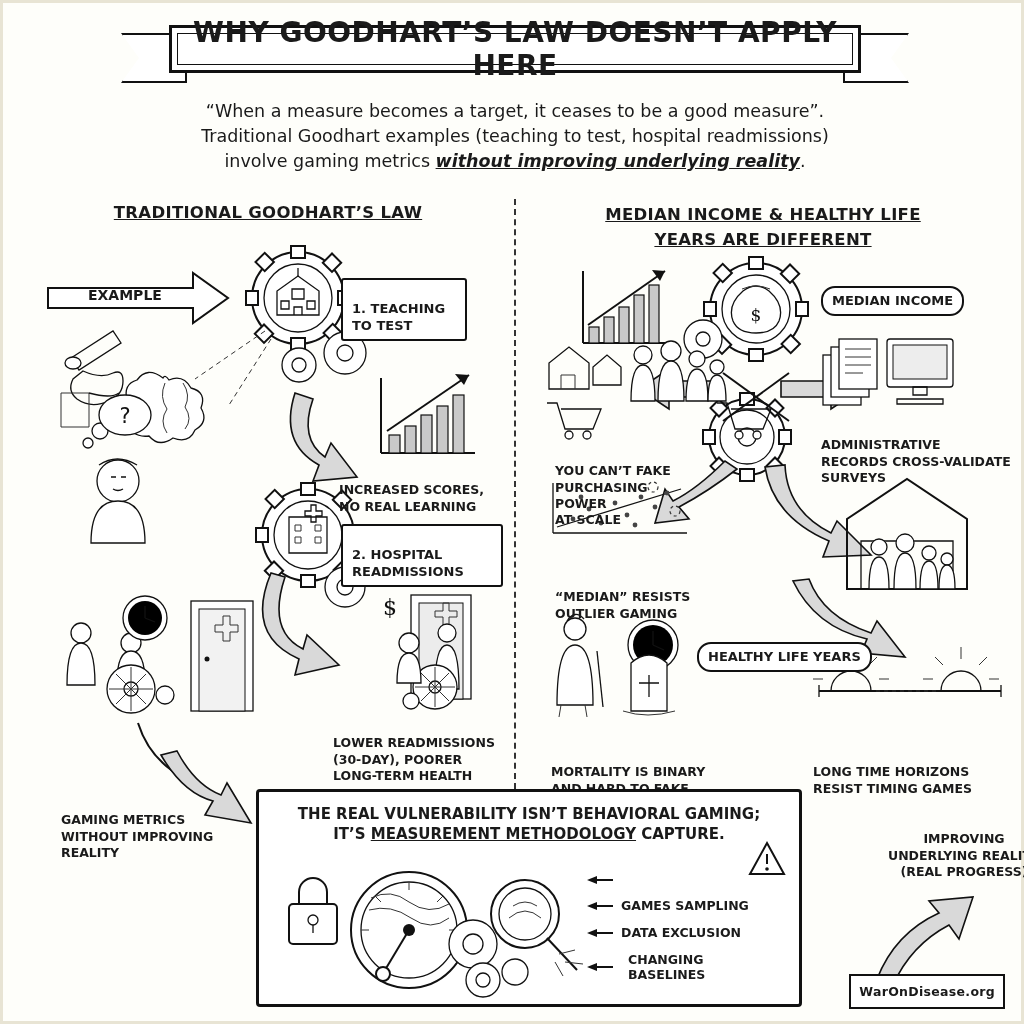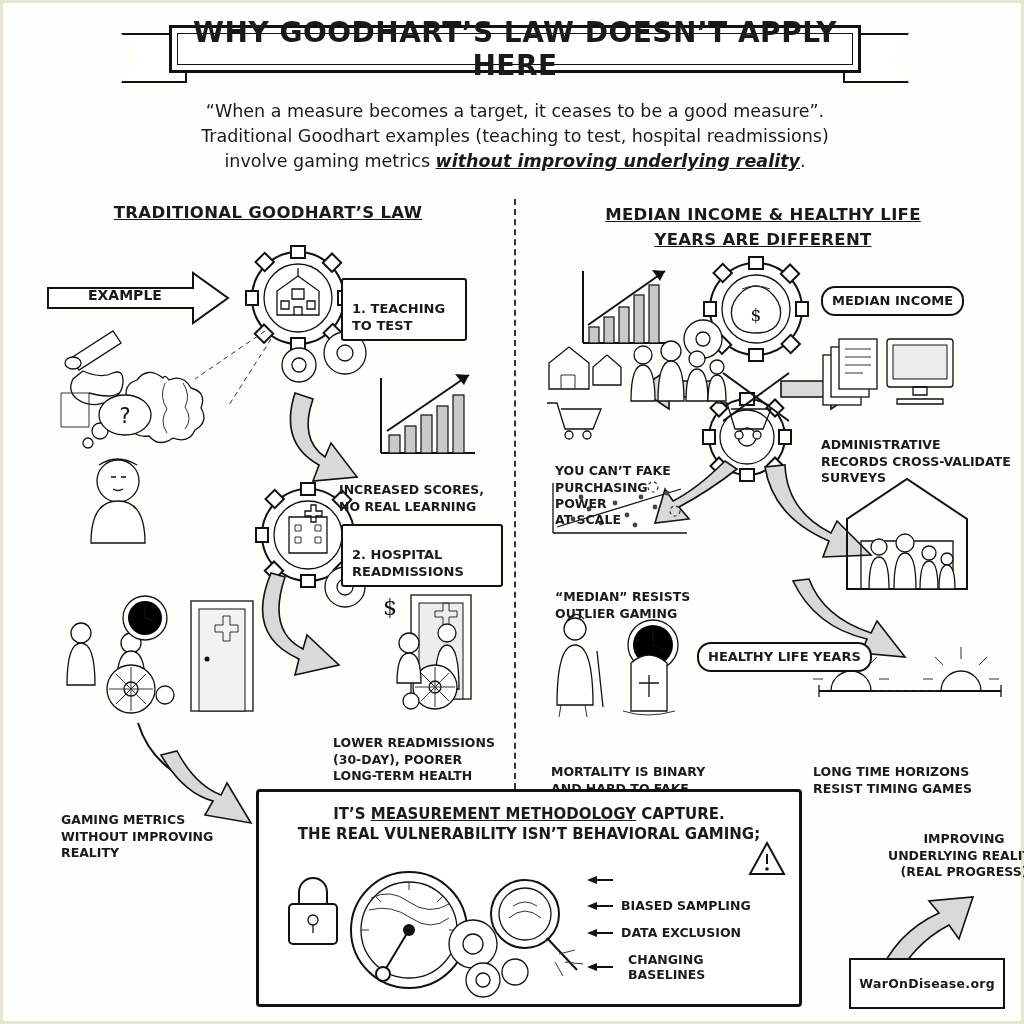--- a/index.html
+++ b/index.html
@@ -83,21 +83,21 @@
     text-align:center;font-size:15px;font-weight:bold;line-height:1.35;
     font-family:"DejaVu Sans", sans-serif;
   }
   #callout-text .u{text-decoration:underline;}
   .bullet{
     font-size:12.5px;font-weight:bold;font-family:"DejaVu Sans", sans-serif;
   }
   
   #watermark{
     right:16px;bottom:12px;border:2px solid #111;background:#fff;
-    padding:16px 8px;font-size:12.5px;font-weight:bold;letter-spacing:.3px;
+    padding:8px 8px;font-size:12.5px;font-weight:bold;letter-spacing:.3px;
     font-family:"DejaVu Sans", sans-serif;
   }
   svg{display:block;overflow:visible;}
   .ln{fill:none;stroke:#111;stroke-width:2;}
   .ln-thin{fill:none;stroke:#111;stroke-width:1.3;}
   .ln-thinner{fill:none;stroke:#333;stroke-width:1;}
   .fillw{fill:#fff;stroke:#111;stroke-width:2;}
   .fillw-thin{fill:#fff;stroke:#111;stroke-width:1.3;}
   .hatch{fill:#d9d9d9;stroke:#111;stroke-width:1.6;}
   .grey{fill:#c9c9c9;}
@@ -524,24 +524,24 @@
 UNDERLYING REALITY
 (REAL PROGRESS)</span>
   </div>
 
   <svg class="abs" style="left:856px;top:868px;" width="120" height="120" viewBox="0 0 120 120">
     <path class="hatch" d="M18 108 q18 -46 62 -66 l-10 -12 l44 -4 l-14 42 l-10 -14 q-38 20 -56 60z"></path>
   </svg>
 
   <div id="callout" class="abs">
     <div id="callout-text">
+      <div>THE REAL VULNERABILITY ISN’T BEHAVIORAL GAMING;</div>
       <div>
         <span>IT’S </span><span class="u">MEASUREMENT METHODOLOGY</span><span> CAPTURE.</span>
       </div>
-      <div>THE REAL VULNERABILITY ISN’T BEHAVIORAL GAMING;</div>
     </div>
 
     <svg class="abs" style="left:488px;top:48px;" width="40" height="38" viewBox="0 0 40 38">
       <path class="fillw" d="M20 3 L37 34 L3 34 Z"></path>
       <path class="ln" d="M20 14 v10"></path>
       <circle cx="20" cy="29" r="1.8" class="dk"></circle>
     </svg>
 
     <svg class="abs" style="left:18px;top:66px;" width="360" height="140" viewBox="0 0 360 140">
 
@@ -590,21 +590,21 @@
         <svg width="30" height="12">
             <path class="ln" d="M28 6 L6 6"></path>
             <path class="dk" d="M2 6 l10 -4 v8 z"></path>
           </svg>
       </div>
       <div style="display:flex;align-items:center;gap:6px;margin-bottom:12px;">
         <svg width="30" height="12">
             <path class="ln" d="M28 6 L6 6"></path>
             <path class="dk" d="M2 6 l10 -4 v8 z"></path>
           </svg>
-        <span class="bullet">BIASED SAMPLING</span>
+        <span class="bullet">GAMES SAMPLING</span>
       </div>
       <div style="display:flex;align-items:center;gap:6px;margin-bottom:12px;">
         <svg width="30" height="12">
             <path class="ln" d="M28 6 L6 6"></path>
             <path class="dk" d="M2 6 l10 -4 v8 z"></path>
           </svg>
         <span class="bullet">DATA EXCLUSION</span>
       </div>
       <div style="display:flex;align-items:center;gap:13px;">
         <svg width="30" height="12">

